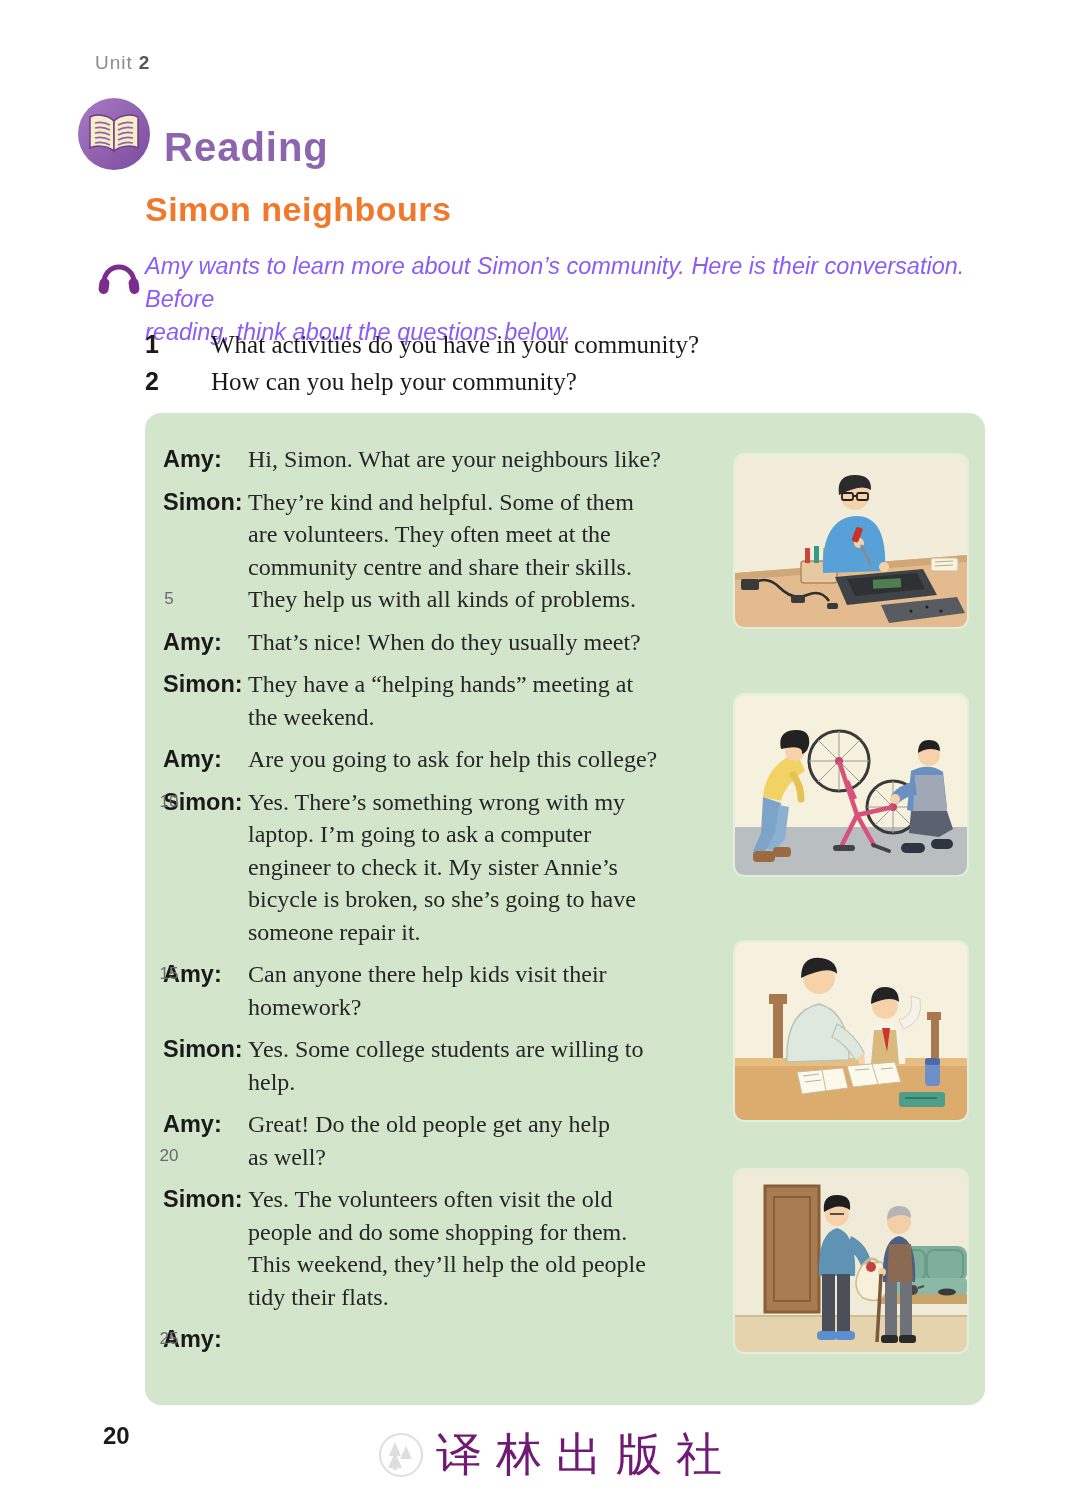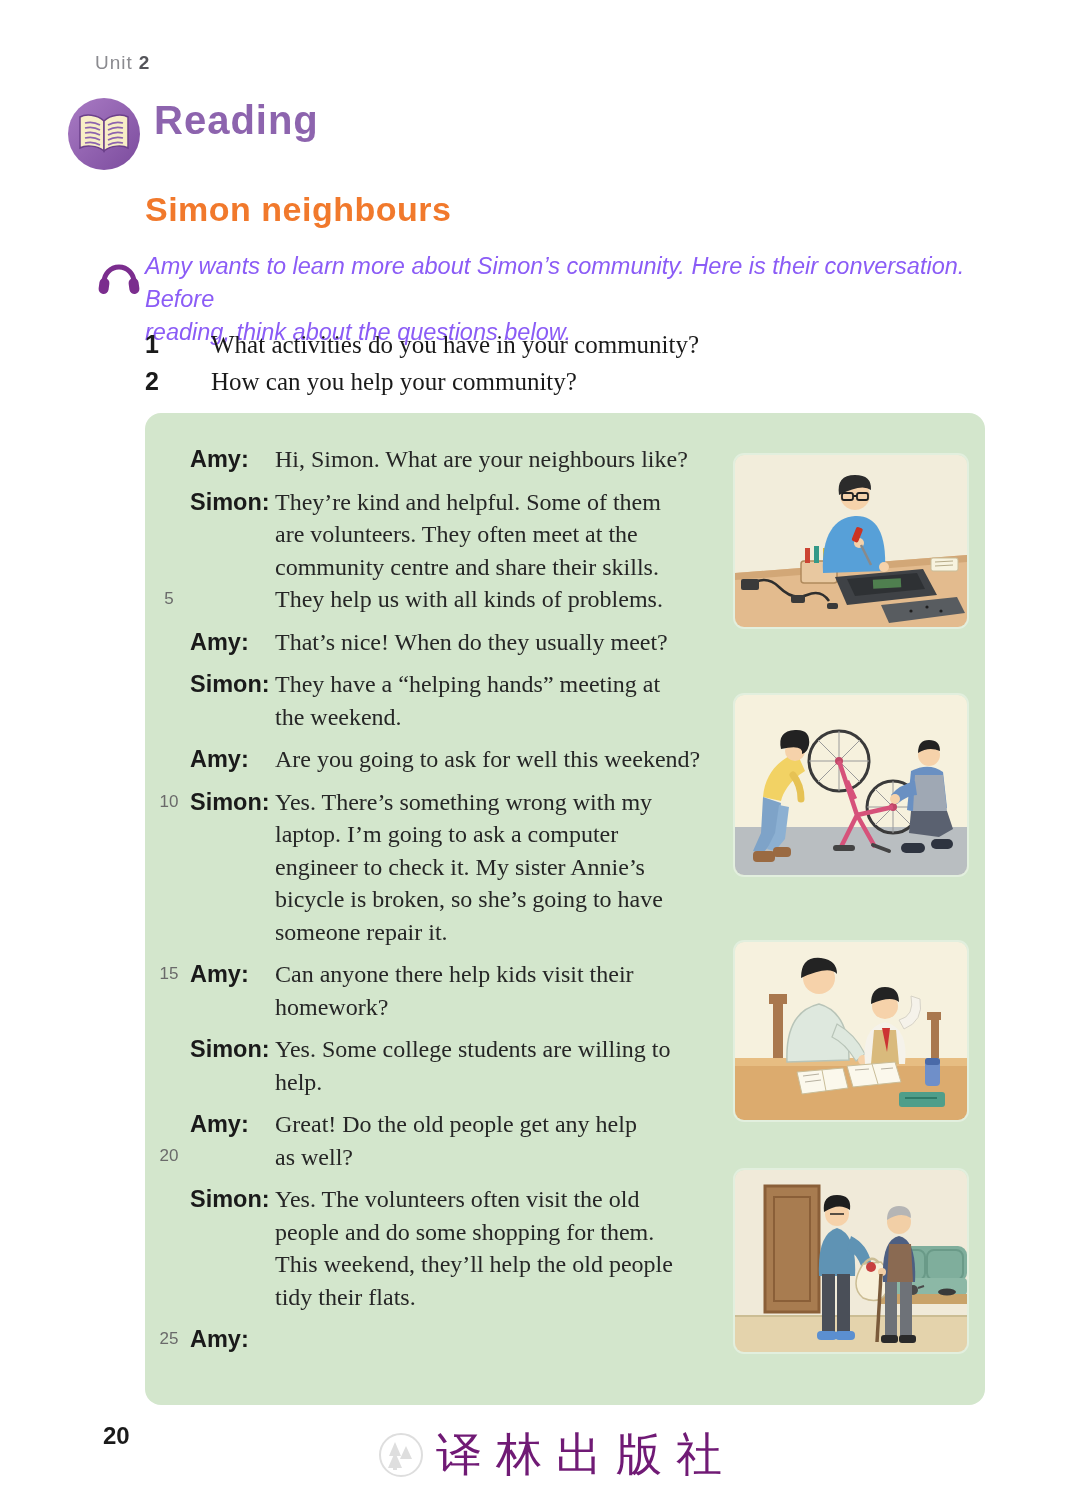--- a/index.html
+++ b/index.html
@@ -3,41 +3,41 @@
 <meta charset="utf-8">
 <style>
   html,body{margin:0;padding:0;}
   body{
     width:1065px;height:1508px;position:relative;background:#ffffff;
     font-family:"Liberation Sans",sans-serif;overflow:hidden;
   }
   
   .unit{position:absolute;left:95px;top:52px;font-size:19px;color:#8b8b90;letter-spacing:1px;}
   .unit b{color:#55555a;font-weight:bold;margin-left:6px;}
-  .reading-row{position:absolute;left:68px;top:98px;display:flex;align-items:flex-start;}
+  .reading-row{position:absolute;left:78px;top:98px;display:flex;align-items:flex-end;}
   .reading-icon{width:72px;height:72px;flex:none;}
   .reading-label{margin-left:14px;font-size:40px;font-weight:bold;color:#8d64ae;letter-spacing:1px;}
   .page-title{position:absolute;left:145px;top:190px;font-size:34px;font-weight:bold;color:#f1792c;letter-spacing:.5px;}
   
   .intro-icon{position:absolute;left:97px;top:254px;width:44px;height:42px;}
   .intro-text{
     position:absolute;left:145px;top:250px;width:840px;
     font-style:italic;font-size:23.5px;line-height:33px;color:#8b5cf6;white-space:pre-line;
   }
   .questions{position:absolute;left:145px;top:326px;font-size:25px;color:#1a1a1a;}
   .q-row{display:flex;line-height:37px;}
   .q-num{width:30px;font-weight:bold;font-family:"Liberation Sans",sans-serif;}
   .q-text{font-family:"Liberation Serif",serif;margin-left:36px;}
   
   .dialogue-box{
     position:absolute;left:145px;top:413px;width:840px;height:992px;
     background:#d3e6cc;border-radius:16px;box-sizing:border-box;padding:30px 0 0 0;
   }
   .turns{width:100%;}
-  .turn{display:flex;padding-left:45px;margin-bottom:10px;}
+  .turn{display:flex;padding-left:18px;margin-bottom:10px;}
   .speaker{
     width:85px;flex:none;font-weight:bold;font-size:23.5px;line-height:32.5px;color:#1a1a1a;
     font-family:"Liberation Sans",sans-serif;
   }
   .dtext{
     width:460px;flex:none;font-family:Liberation Serif, serif;font-size:24px;line-height:32.5px;
     color:#262626;white-space:pre-line;
   }
   .lnum{
     position:absolute;left:10px;width:28px;text-align:center;font-size:17px;color:#6a6a6a;
@@ -131,21 +131,21 @@
       <span class="speaker">Amy:</span>
       <span class="dtext">That’s nice! When do they usually meet?</span>
     </div>
     <div class="turn">
       <span class="speaker">Simon:</span>
       <span class="dtext">They have a “helping hands” meeting at
 the weekend.</span>
     </div>
     <div class="turn">
       <span class="speaker">Amy:</span>
-      <span class="dtext">Are you going to ask for well this weekend?</span>
+      <span class="dtext">Are you going to ask for help this college?</span>
     </div>
     <div class="turn">
       <span class="speaker">Simon:</span>
       <span class="dtext">Yes. There’s something wrong with my
 laptop. I’m going to ask a computer
 engineer to check it. My sister Annie’s
 bicycle is broken, so she’s going to have
 someone repair it.</span>
     </div>
     <div class="turn">

